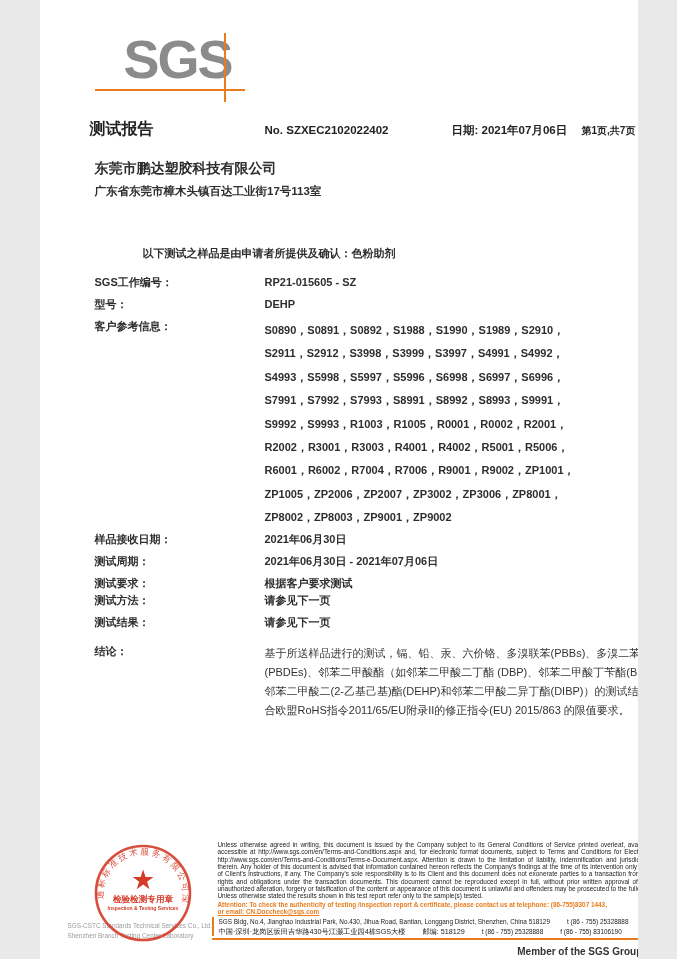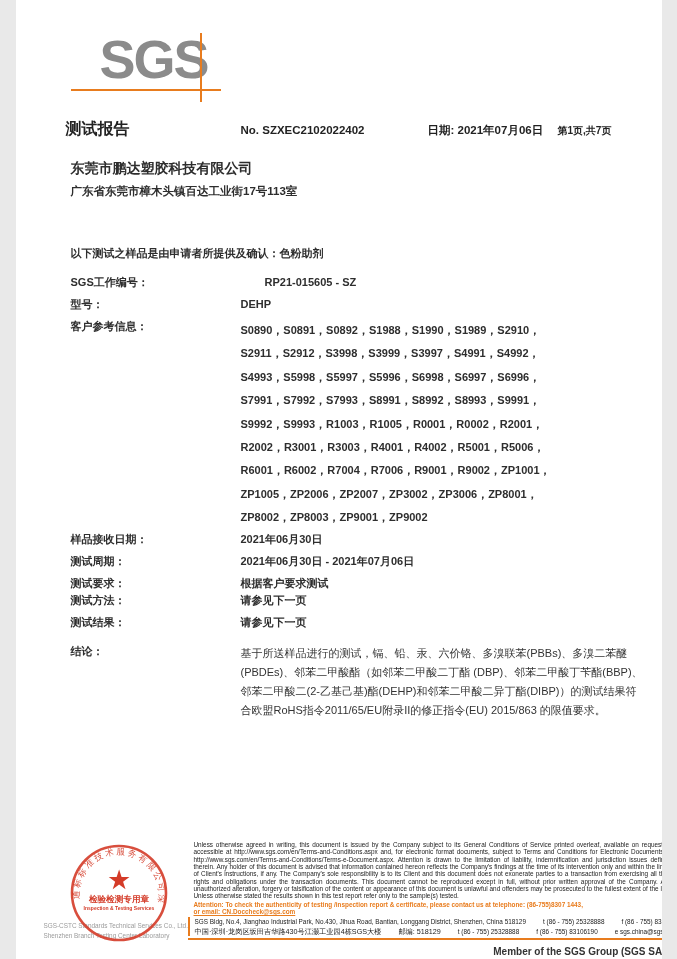--- a/index.html
+++ b/index.html
@@ -1,37 +1,37 @@
 <!DOCTYPE html>
 <html><head>
 <meta charset="utf-8">
 <style>
   html,body{margin:0;padding:0;background:#e9e9e9;}
-  .page{position:relative;width:646px;height:959px;background:#ffffff;margin:0 auto;
+  .page{position:relative;width:598px;height:959px;background:#ffffff;margin:0 auto;
         font-family:"Liberation Sans","DejaVu Sans",sans-serif;color:#3d3d3d;overflow:hidden;}
   
   .logo-text{position:absolute;left:84px;top:30px;font-size:54px;font-weight:bold;
              color:#8b8b8b;letter-spacing:-2px;line-height:58px;}
   .logo-hline{position:absolute;left:55px;top:89px;width:150px;height:2px;background:#e87c1e;}
   .logo-vline{position:absolute;left:184px;top:33px;width:2px;height:69px;background:#e87c1e;}
   
   .title-row{position:absolute;left:50px;top:119px;width:575px;display:flex;align-items:baseline;}
   .doc-title{width:175px;font-size:16px;font-weight:bold;color:#222;}
   .report-no{width:187px;font-size:11.5px;font-weight:bold;color:#222;}
   .report-date{width:130px;font-size:11.5px;font-weight:bold;color:#222;}
   .page-ind{flex:1;font-size:10px;font-weight:bold;color:#222;}
   
   .main{position:absolute;left:55px;top:161px;width:574px;}
   .company{font-size:14px;font-weight:bold;color:#2e2e2e;line-height:15px;}
   .addr{font-size:11.5px;font-weight:bold;color:#2e2e2e;line-height:15px;margin-top:8px;}
-  .intro{font-size:11px;font-weight:bold;color:#2e2e2e;line-height:15px;margin-top:47px;}
+  .intro{font-size:11px;font-weight:bold;color:#2e2e2e;line-height:15px;margin-top:47px;margin-left:48px;}
   .frow{display:flex;margin-top:7px;font-size:11px;line-height:15px;}
   .flabel{width:170px;flex-shrink:0;font-weight:bold;color:#2e2e2e;}
   .fvalue{flex:1;font-weight:bold;color:#2e2e2e;}
-  .frow.first{margin-top:14px;gap:24px;}
+  .frow.first{margin-top:14px;}
   .ref-line{line-height:23.4px;font-weight:bold;color:#2e2e2e;}
   .frow.tight{margin-top:2px;}
   .conclusion .fvalue{font-weight:normal;line-height:19px;color:#333;}
   .frow.conclusion{margin-top:14px;}
   
   .footer{position:absolute;left:0;top:838px;width:677px;height:121px;}
   .stamp-co{position:absolute;left:28px;top:83px;width:170px;font-size:6.4px;line-height:9.5px;color:#9b9b9b;}
   .stamp{position:absolute;left:53px;top:5px;}
   .footer-right{position:absolute;left:178px;top:3px;width:478px;}
   .disclaimer{font-size:6.4px;line-height:7.35px;text-align:justify;color:#1c1c1c;}

